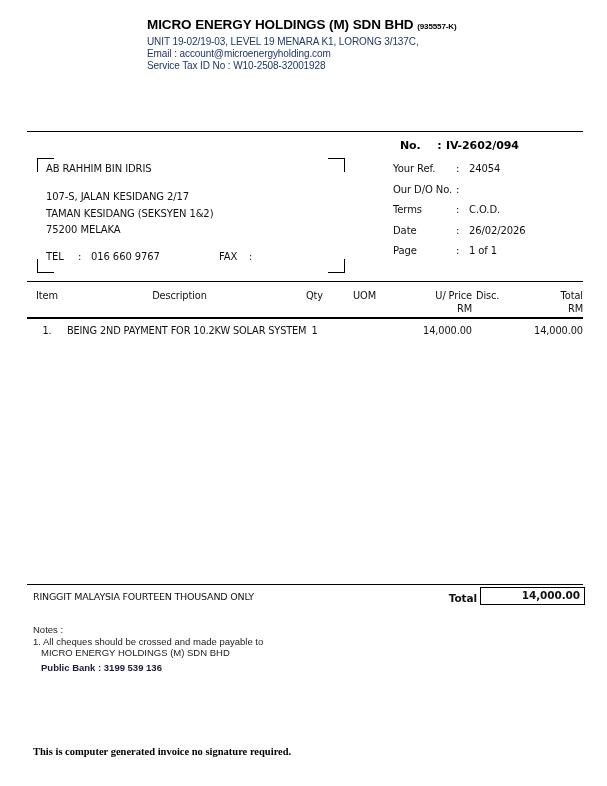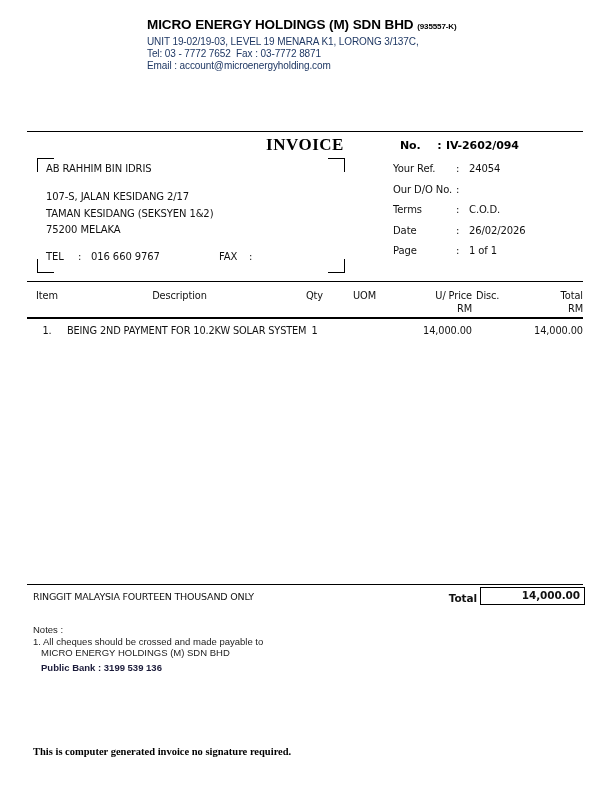--- a/index.html
+++ b/index.html
@@ -90,28 +90,27 @@
 </head>
 <body>
 
 <div class="page">
 
 
   <div class="company">
     <div class="company-name"><span>MICRO ENERGY HOLDINGS (M) SDN BHD</span> <span class="company-reg">(935557-K)</span></div>
     <div class="company-addr">
       <div>UNIT 19-02/19-03, LEVEL 19 MENARA K1, LORONG 3/137C,</div>
-      <div>Tel: 03 - 7772 7652  Fax : 03-7772 8871</div>
       <div>Email : account@microenergyholding.com</div>
+      <div>Service Tax ID No : W10-2508-32001928</div>
     </div>
   </div>
 
   <div class="rule-top"></div>
 
-  <div class="invoice-title">INVOICE</div>
   <div class="no-row">
     <span class="no-label">No.</span>
     <span class="no-colon">:</span>
     <span>IV-2602/094</span>
   </div>
 
   <div class="bk bk-tl"></div>
   <div class="bk bk-tr"></div>
   <div class="bk bk-bl"></div>
   <div class="bk bk-br"></div>

